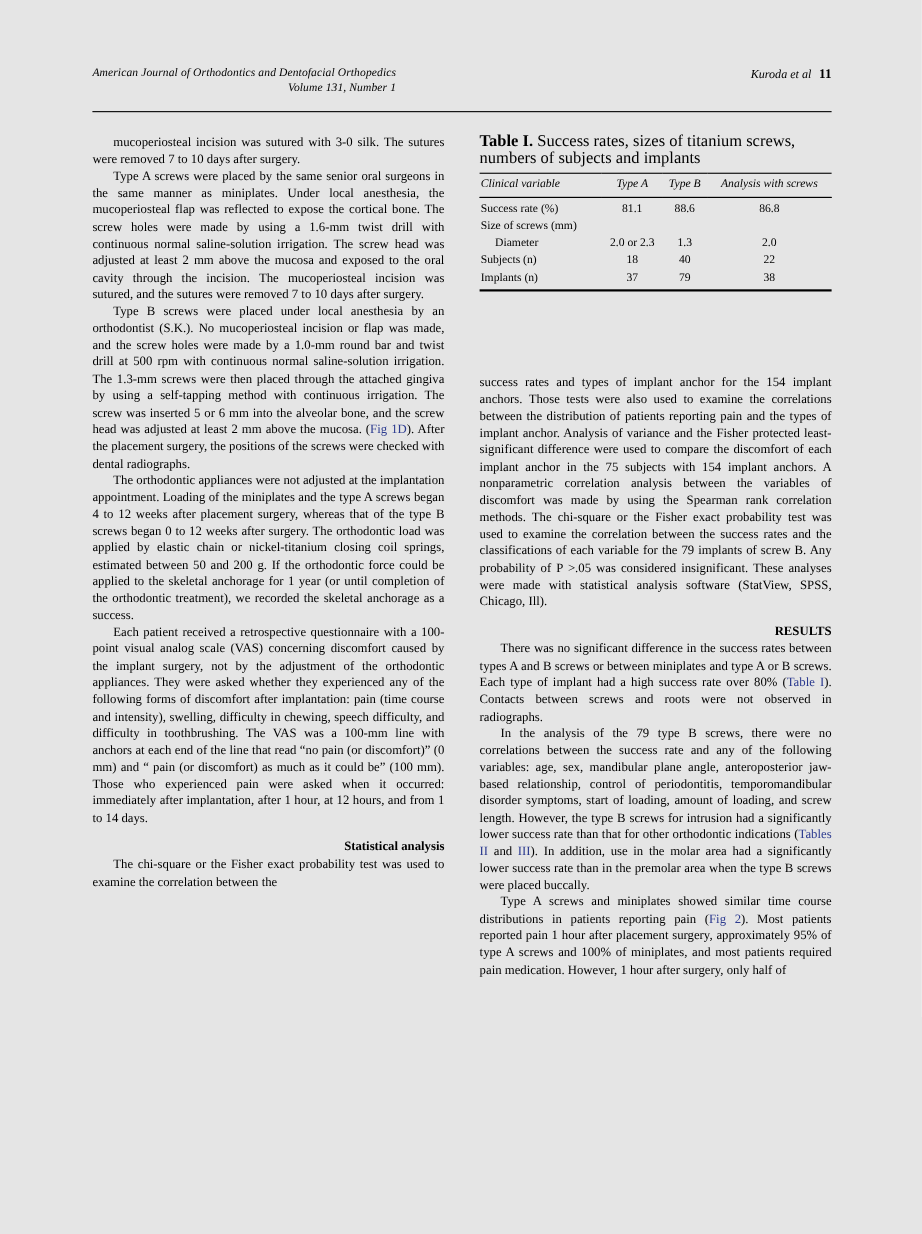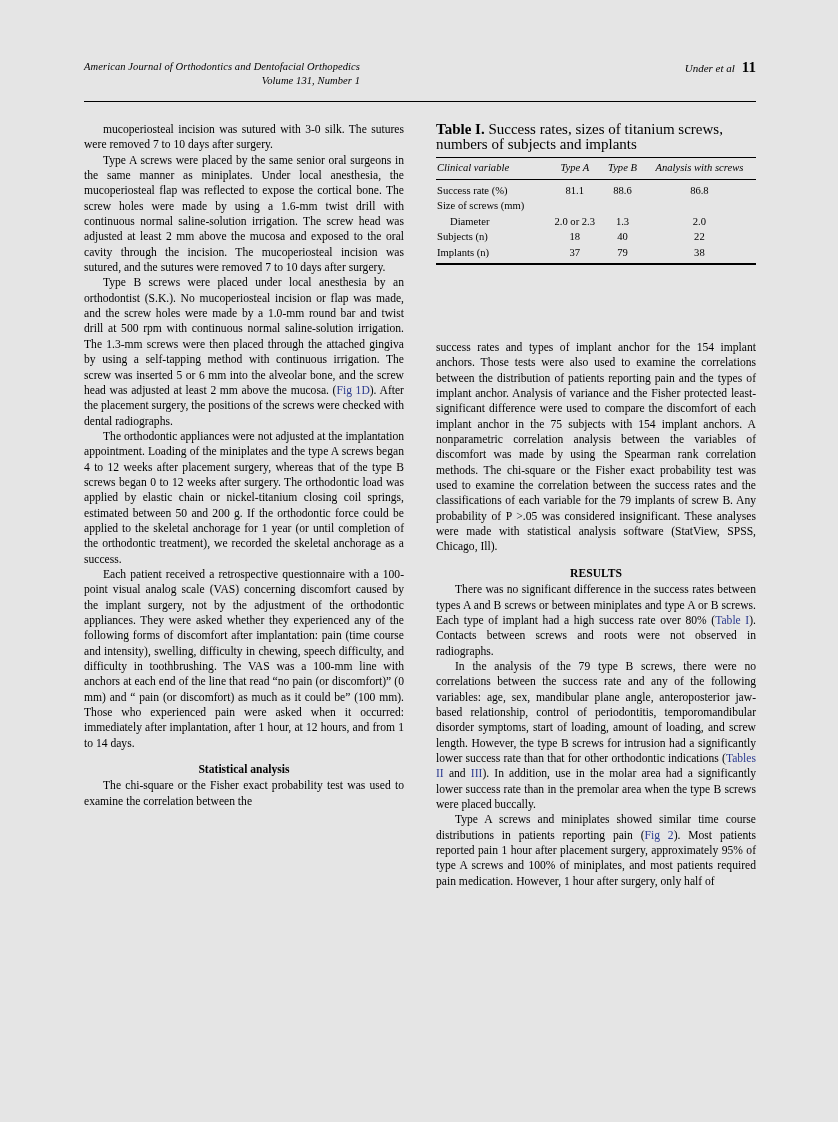--- a/index.html
+++ b/index.html
@@ -42,21 +42,21 @@
   .runhead-right {
     font-size: 11px;
     line-height: 14px;
     white-space: nowrap;
   }
   .runhead-right .journal-authors { font-style: italic; }
   .runhead-right .page-number {
     font-weight: bold;
     font-style: normal;
     margin-left: 7px;
-    font-size: 15px;
+    font-size: 12px;
   }
   .rule {
     position: absolute;
     left: 84px;
     top: 101px;
     width: 672px;
     height: 1px;
     background: #000000;
   }
   
@@ -75,21 +75,21 @@
   .col p {
     margin: 0;
     text-indent: 19px;
   }
   .col p.noindent { text-indent: 0; }
   h2.section {
     font-size: 11.6px;
     font-weight: bold;
     margin: 11px 0 1px 0;
     text-indent: 0;
-    text-align: center;
+    text-align: right;
   }
   .link { color: #2b3a8f; }
   
   .table-block {
     position: absolute;
     left: 436px;
     top: 122px;
     width: 320px;
   }
   .table-caption {
@@ -141,21 +141,21 @@
 <body>
 
 <div class="page">
 
   <div class="runhead">
     <div class="runhead-left">
       <span>American Journal of Orthodontics and Dentofacial Orthopedics</span>
       <span class="l2">Volume 131, Number 1</span>
     </div>
     <div class="runhead-right">
-      <span class="journal-authors">Under et al</span><span class="page-number">11</span>
+      <span class="journal-authors">Kuroda et al</span><span class="page-number">11</span>
     </div>
   </div>
   <div class="rule"></div>
 
   <div class="col col-left">
     <p>mucoperiosteal incision was sutured with 3-0 silk. The sutures were removed 7 to 10 days after surgery.</p>
     <p>Type A screws were placed by the same senior oral surgeons in the same manner as miniplates. Under local anesthesia, the mucoperiosteal flap was reflected to expose the cortical bone. The screw holes were made by using a 1.6-mm twist drill with continuous normal saline-solution irrigation. The screw head was adjusted at least 2 mm above the mucosa and exposed to the oral cavity through the incision. The mucoperiosteal incision was sutured, and the sutures were removed 7 to 10 days after surgery.</p>
     <p>Type B screws were placed under local anesthesia by an orthodontist (S.K.). No mucoperiosteal incision or flap was made, and the screw holes were made by a 1.0-mm round bar and twist drill at 500 rpm with continuous normal saline-solution irrigation. The 1.3-mm screws were then placed through the attached gingiva by using a self-tapping method with continuous irrigation. The screw was inserted 5 or 6 mm into the alveolar bone, and the screw head was adjusted at least 2 mm above the mucosa. (<span class="link">Fig 1D</span>). After the placement surgery, the positions of the screws were checked with dental radiographs.</p>
     <p>The orthodontic appliances were not adjusted at the implantation appointment. Loading of the miniplates and the type A screws began 4 to 12 weeks after placement surgery, whereas that of the type B screws began 0 to 12 weeks after surgery. The orthodontic load was applied by elastic chain or nickel-titanium closing coil springs, estimated between 50 and 200 g. If the orthodontic force could be applied to the skeletal anchorage for 1 year (or until completion of the orthodontic treatment), we recorded the skeletal anchorage as a success.</p>
     <p>Each patient received a retrospective questionnaire with a 100-point visual analog scale (VAS) concerning discomfort caused by the implant surgery, not by the adjustment of the orthodontic appliances. They were asked whether they experienced any of the following forms of discomfort after implantation: pain (time course and intensity), swelling, difficulty in chewing, speech difficulty, and difficulty in toothbrushing. The VAS was a 100-mm line with anchors at each end of the line that read “no pain (or discomfort)” (0 mm) and “ pain (or discomfort) as much as it could be” (100 mm). Those who experienced pain were asked when it occurred: immediately after implantation, after 1 hour, at 12 hours, and from 1 to 14 days.</p>

